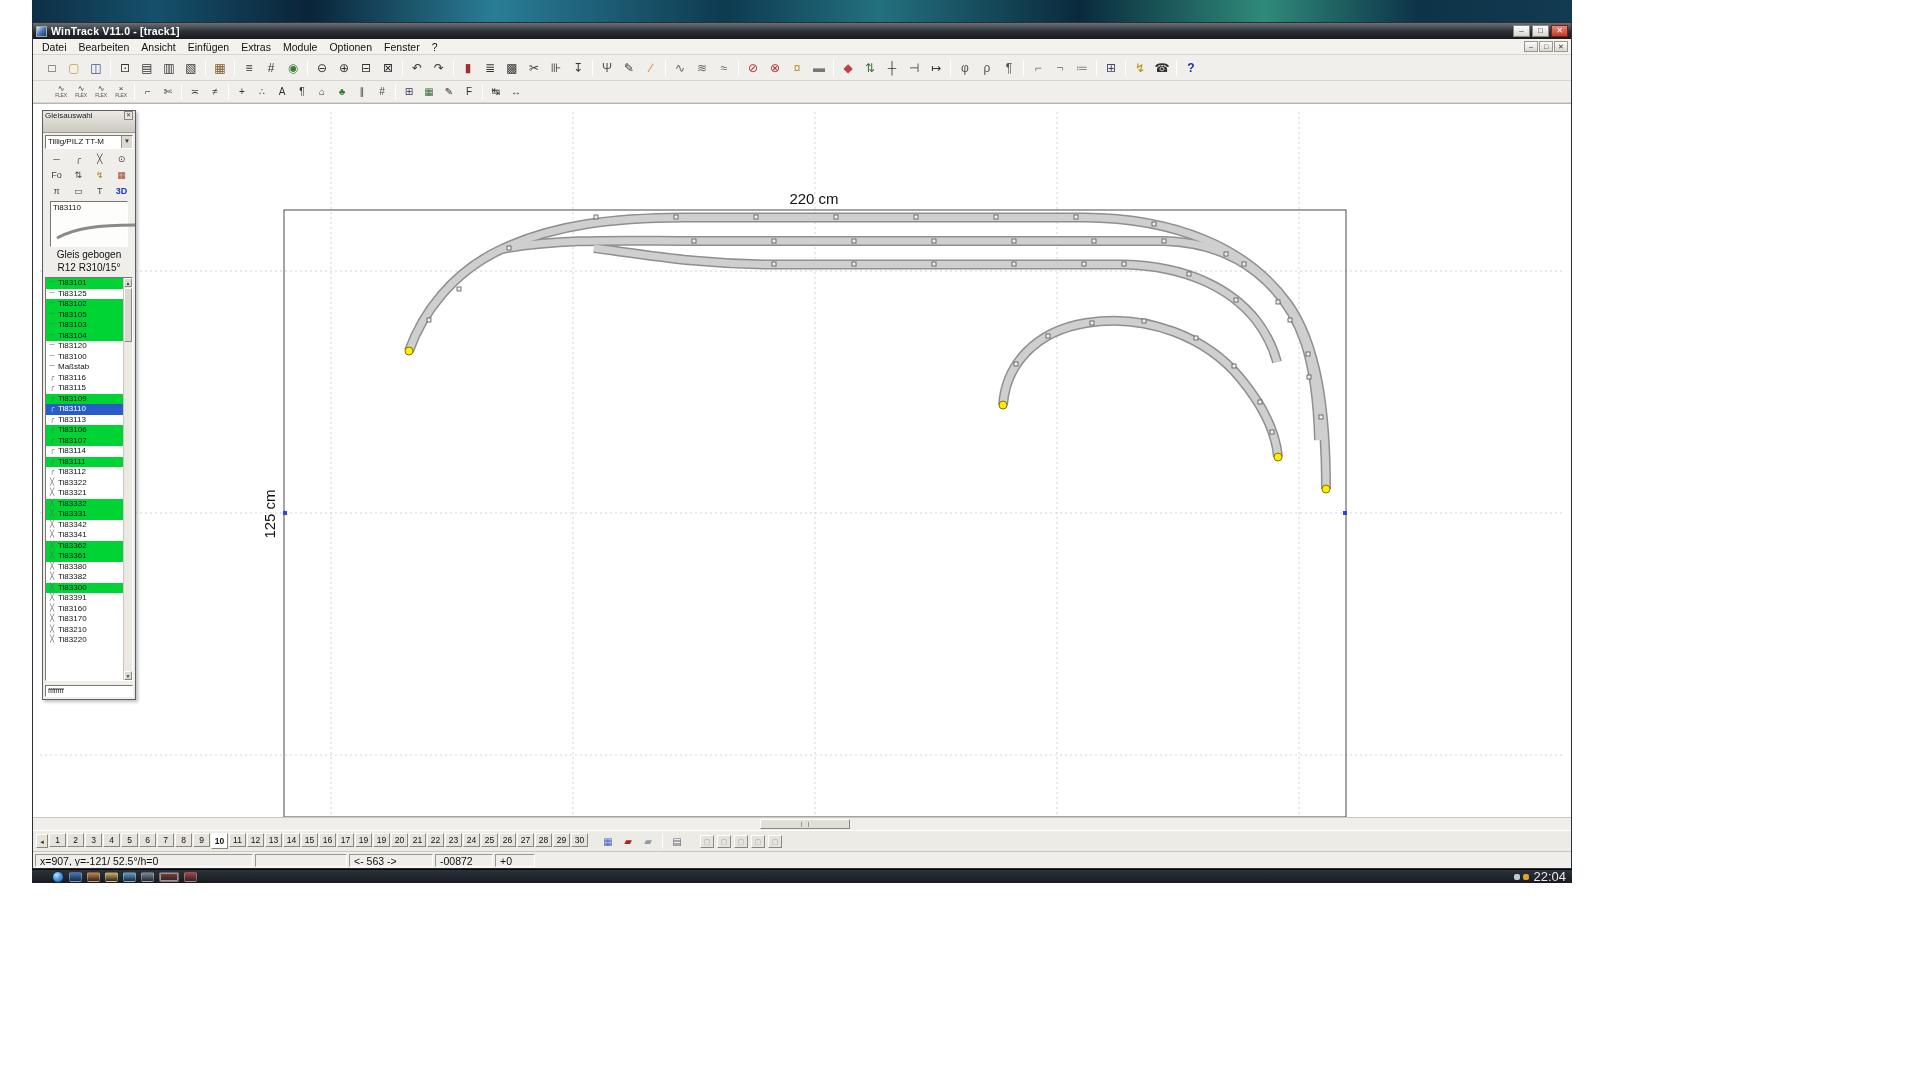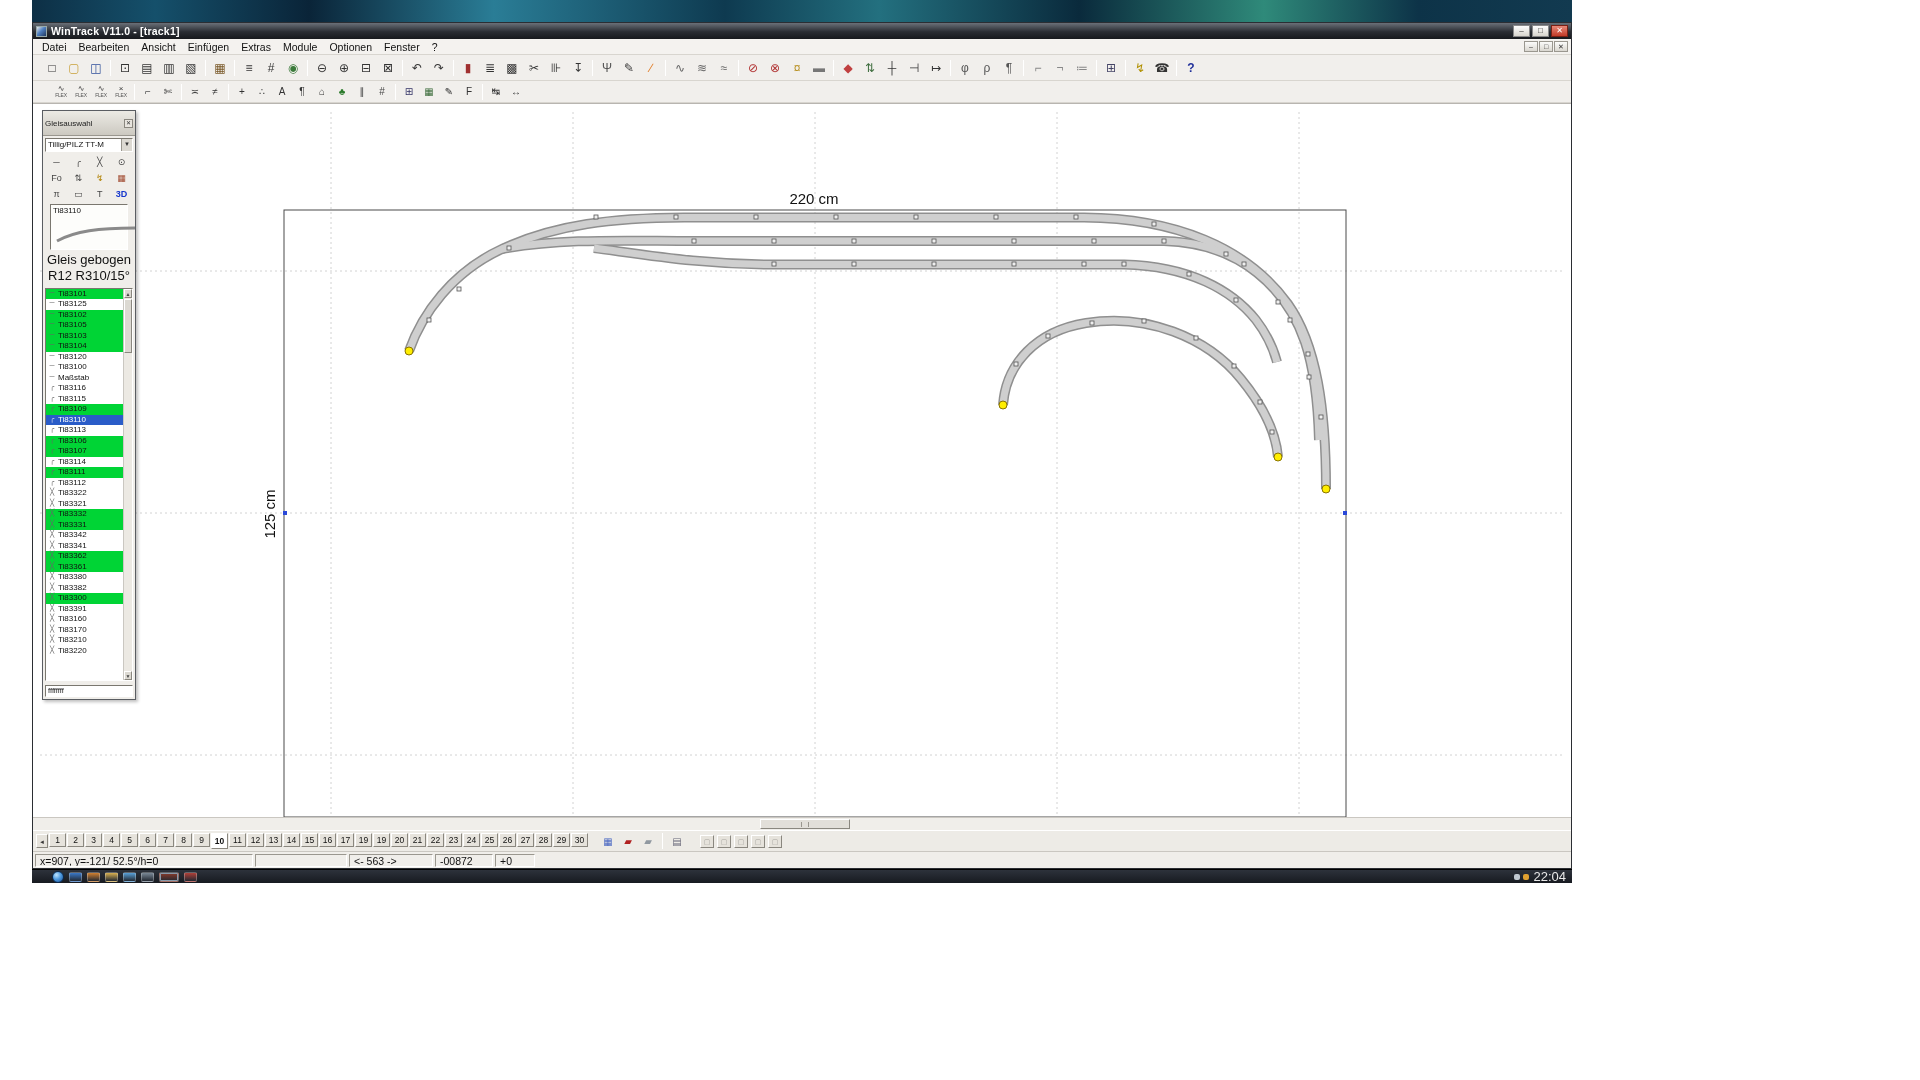--- a/index.html
+++ b/index.html
@@ -38,30 +38,30 @@
   .gridline{stroke:#d2d2d2;stroke-width:1;stroke-dasharray:2 3}
   .pagerect{fill:none;stroke:#4a4a4a;stroke-width:1}
   .t-out{fill:none;stroke:#8f8f8f;stroke-width:10;stroke-linecap:butt}
   .t-in{fill:none;stroke:#cfcfcf;stroke-width:7;stroke-linecap:butt}
   .joint{fill:#efefef;stroke:#555;stroke-width:.8}
   .endpoint{fill:#ffee00;stroke:#8a7400;stroke-width:1}
   .bluetick{fill:#2a48d8}
   .dimtext{font-size:15px;fill:#111;font-family:"Liberation Sans",sans-serif}
   
   .panel{position:absolute;left:9px;top:6px;width:94px;height:590px;background:#f0eeea;border:1px solid #5a5d62;box-shadow:2px 2px 3px rgba(0,0,0,.25);display:flex;flex-direction:column;z-index:5}
-  .p-title{height:22px;background:linear-gradient(#eceae4,#ccc9c1);display:flex;align-items:center;padding:12px 2px;border-bottom:1px solid #9a978f;font-size:8px;color:#222;flex:0 0 auto}
+  .p-title{height:22px;background:linear-gradient(#eceae4,#ccc9c1);display:flex;padding:0 2px;border-bottom:1px solid #9a978f;font-size:8px;color:#222;flex:0 0 auto}
   .p-close{margin-left:auto;width:9px;height:9px;border:1px solid #8a877f;background:#e8e5df;font-size:6px;line-height:7px;text-align:center;color:#333}
   .p-combo{margin:2px;height:14px;display:flex;border:1px solid;border-color:#7a776f #fff #fff #7a776f;background:#fff;flex:0 0 auto}
   .p-combo-text{flex:1;font-size:8px;line-height:12px;padding-left:2px;white-space:nowrap;overflow:hidden;color:#111}
   .p-combo-btn{width:11px;background:#dcd9d2;border-left:1px solid #9a978f;font-size:6px;text-align:center;line-height:11px;color:#333}
   .p-tools{display:flex;justify-content:space-between;padding:1px 4px;flex:0 0 auto}
   .p-tool{width:19px;height:14px;display:flex;align-items:center;justify-content:center;font-size:9px;color:#444}
   .p-preview{margin:2px 7px;height:46px;background:#fdfdfb;border:1px solid;border-color:#7a776f #fff #fff #7a776f;position:relative;flex:0 0 auto}
   .p-preview-code{position:absolute;left:2px;top:1px;font-size:8px;color:#111}
-  .p-caption{text-align:center;line-height:1.25;font-size:13px;color:#111;flex:0 0 auto}
+  .p-caption{text-align:center;line-height:1.25;font-size:10px;color:#111;flex:0 0 auto}
   .p-list{margin:3px 2px 2px 2px;flex:1 1 auto;background:#fff;border:1px solid;border-color:#7a776f #fff #fff #7a776f;overflow:hidden;display:flex}
   .p-rows{flex:1;overflow:hidden}
   .list-row{height:10.5px;display:flex;gap:2px;padding-left:2px;font-size:8px;white-space:nowrap;color:#111}
   .list-row.green{background:#00d435}
   .list-row.selected{background:#2a5cc8;color:#fff}
   .li-icon{color:#666;font-size:7px;width:8px;text-align:center}
   .list-row.selected .li-icon{color:#dde}
   .p-scroll{width:9px;background:#ece9e3;border-left:1px solid #cac7c1;display:flex;flex-direction:column;flex:0 0 auto}
   .p-scroll-btn{height:9px;font-size:5px;text-align:center;line-height:8px;background:#dcd9d2;border:1px solid;border-color:#fff #8a877f #8a877f #fff;color:#444}
   .p-scroll-thumb{height:54px;background:#dcd9d2;border:1px solid;border-color:#fff #8a877f #8a877f #fff;margin:1px 0}

